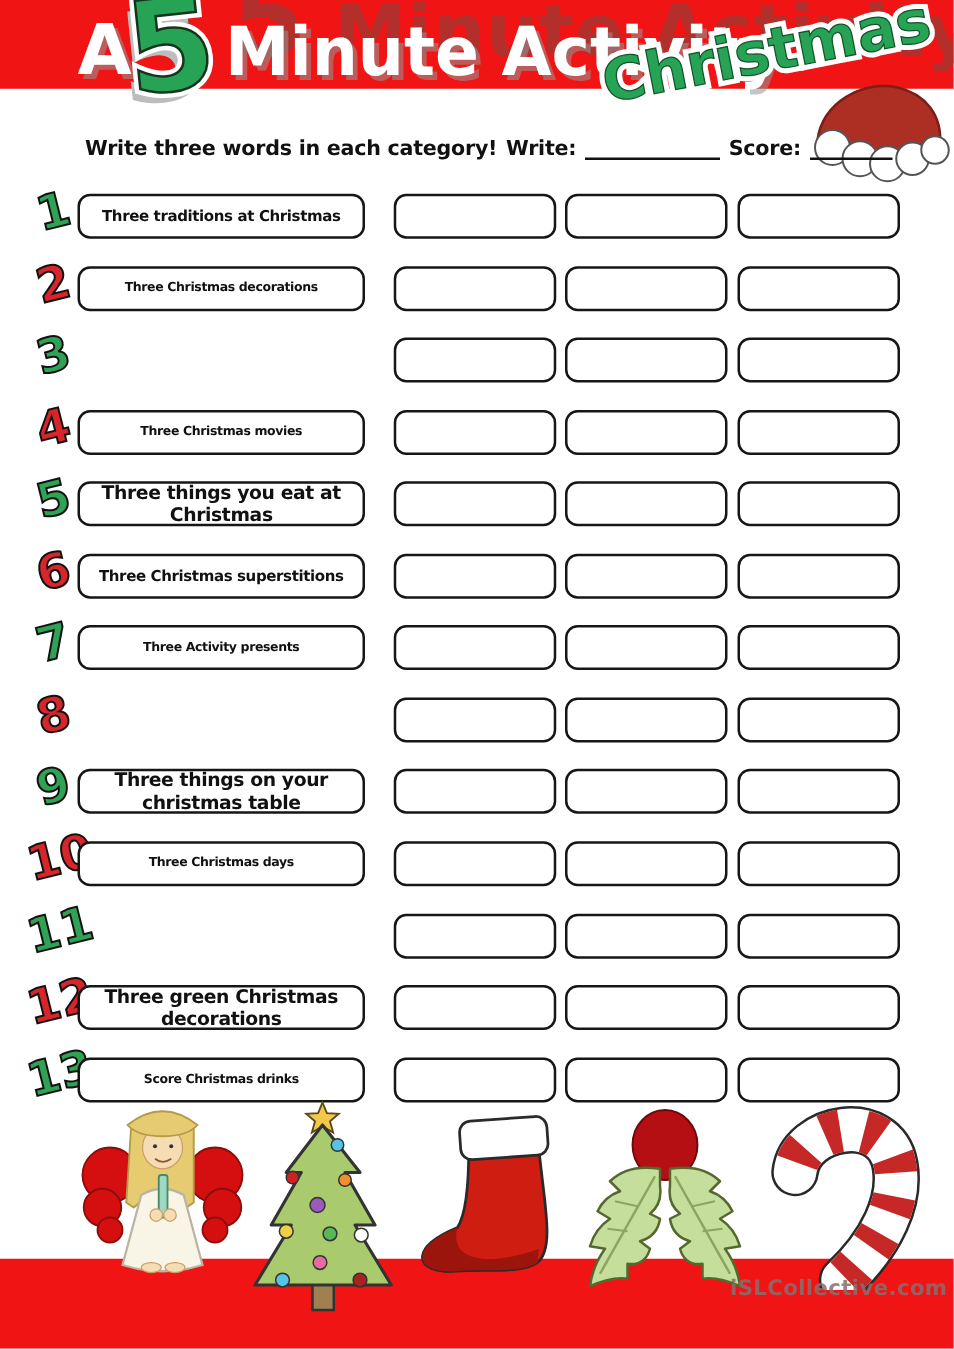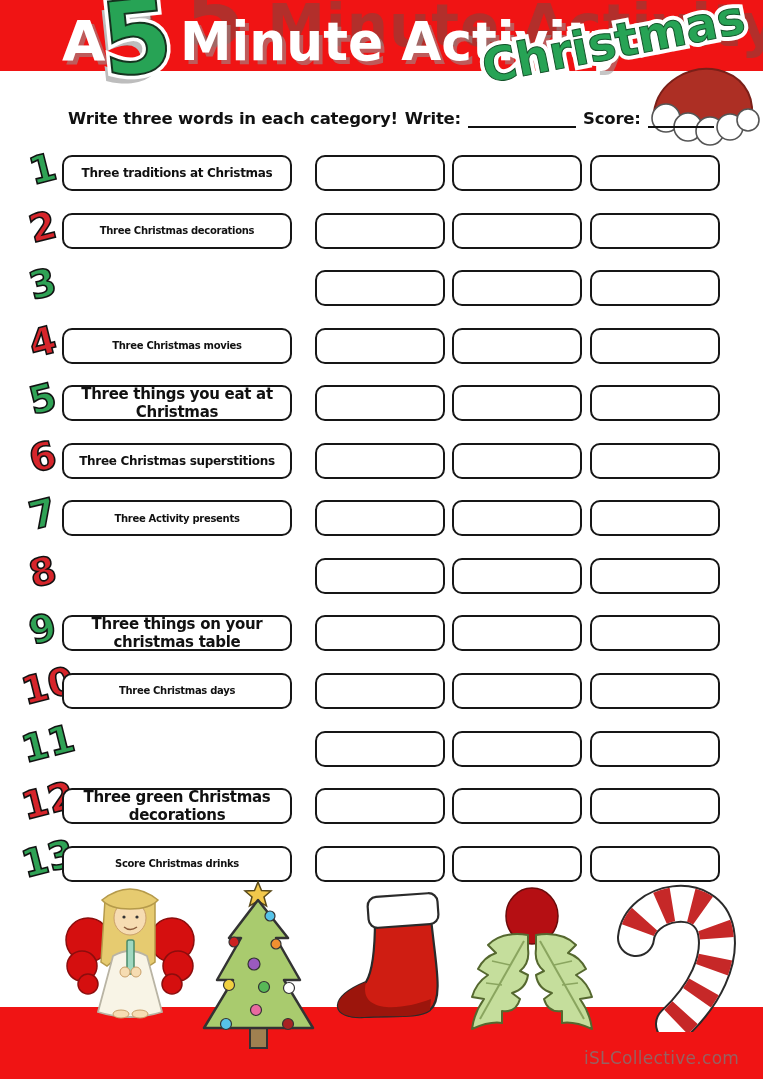--- a/index.html
+++ b/index.html
@@ -64,21 +64,21 @@
   .answer-box.a2{left:590px;width:130px;}
   
   .bottom-band{position:absolute;left:0;top:1007px;width:763px;height:72px;background:#f01414;}
   .clip{position:absolute;}
   .clip-angel{left:55px;top:880px;width:150px;height:144px;}
   .clip-tree{left:196px;top:880px;width:126px;height:170px;}
   .clip-stocking{left:330px;top:887px;width:140px;height:136px;}
   .clip-holly{left:448px;top:887px;width:168px;height:148px;}
   .clip-candy{left:610px;top:880px;width:150px;height:152px;}
   .watermark{
-    position:absolute;left:584px;top:1048px;font-size:17px;font-weight:normal;
+    position:absolute;left:584px;top:1021px;font-size:17px;font-weight:bold;
     color:rgba(135,110,110,.85);letter-spacing:.3px;
   }
 </style>
 </head>
 <body>
 
 <div class="banner" style="background: rgb(240, 20, 20);">
   <div class="banner-echo" aria-hidden="true"><span>A </span><span class="e5">5</span><span> Minute Activity</span></div>
 </div>
 

